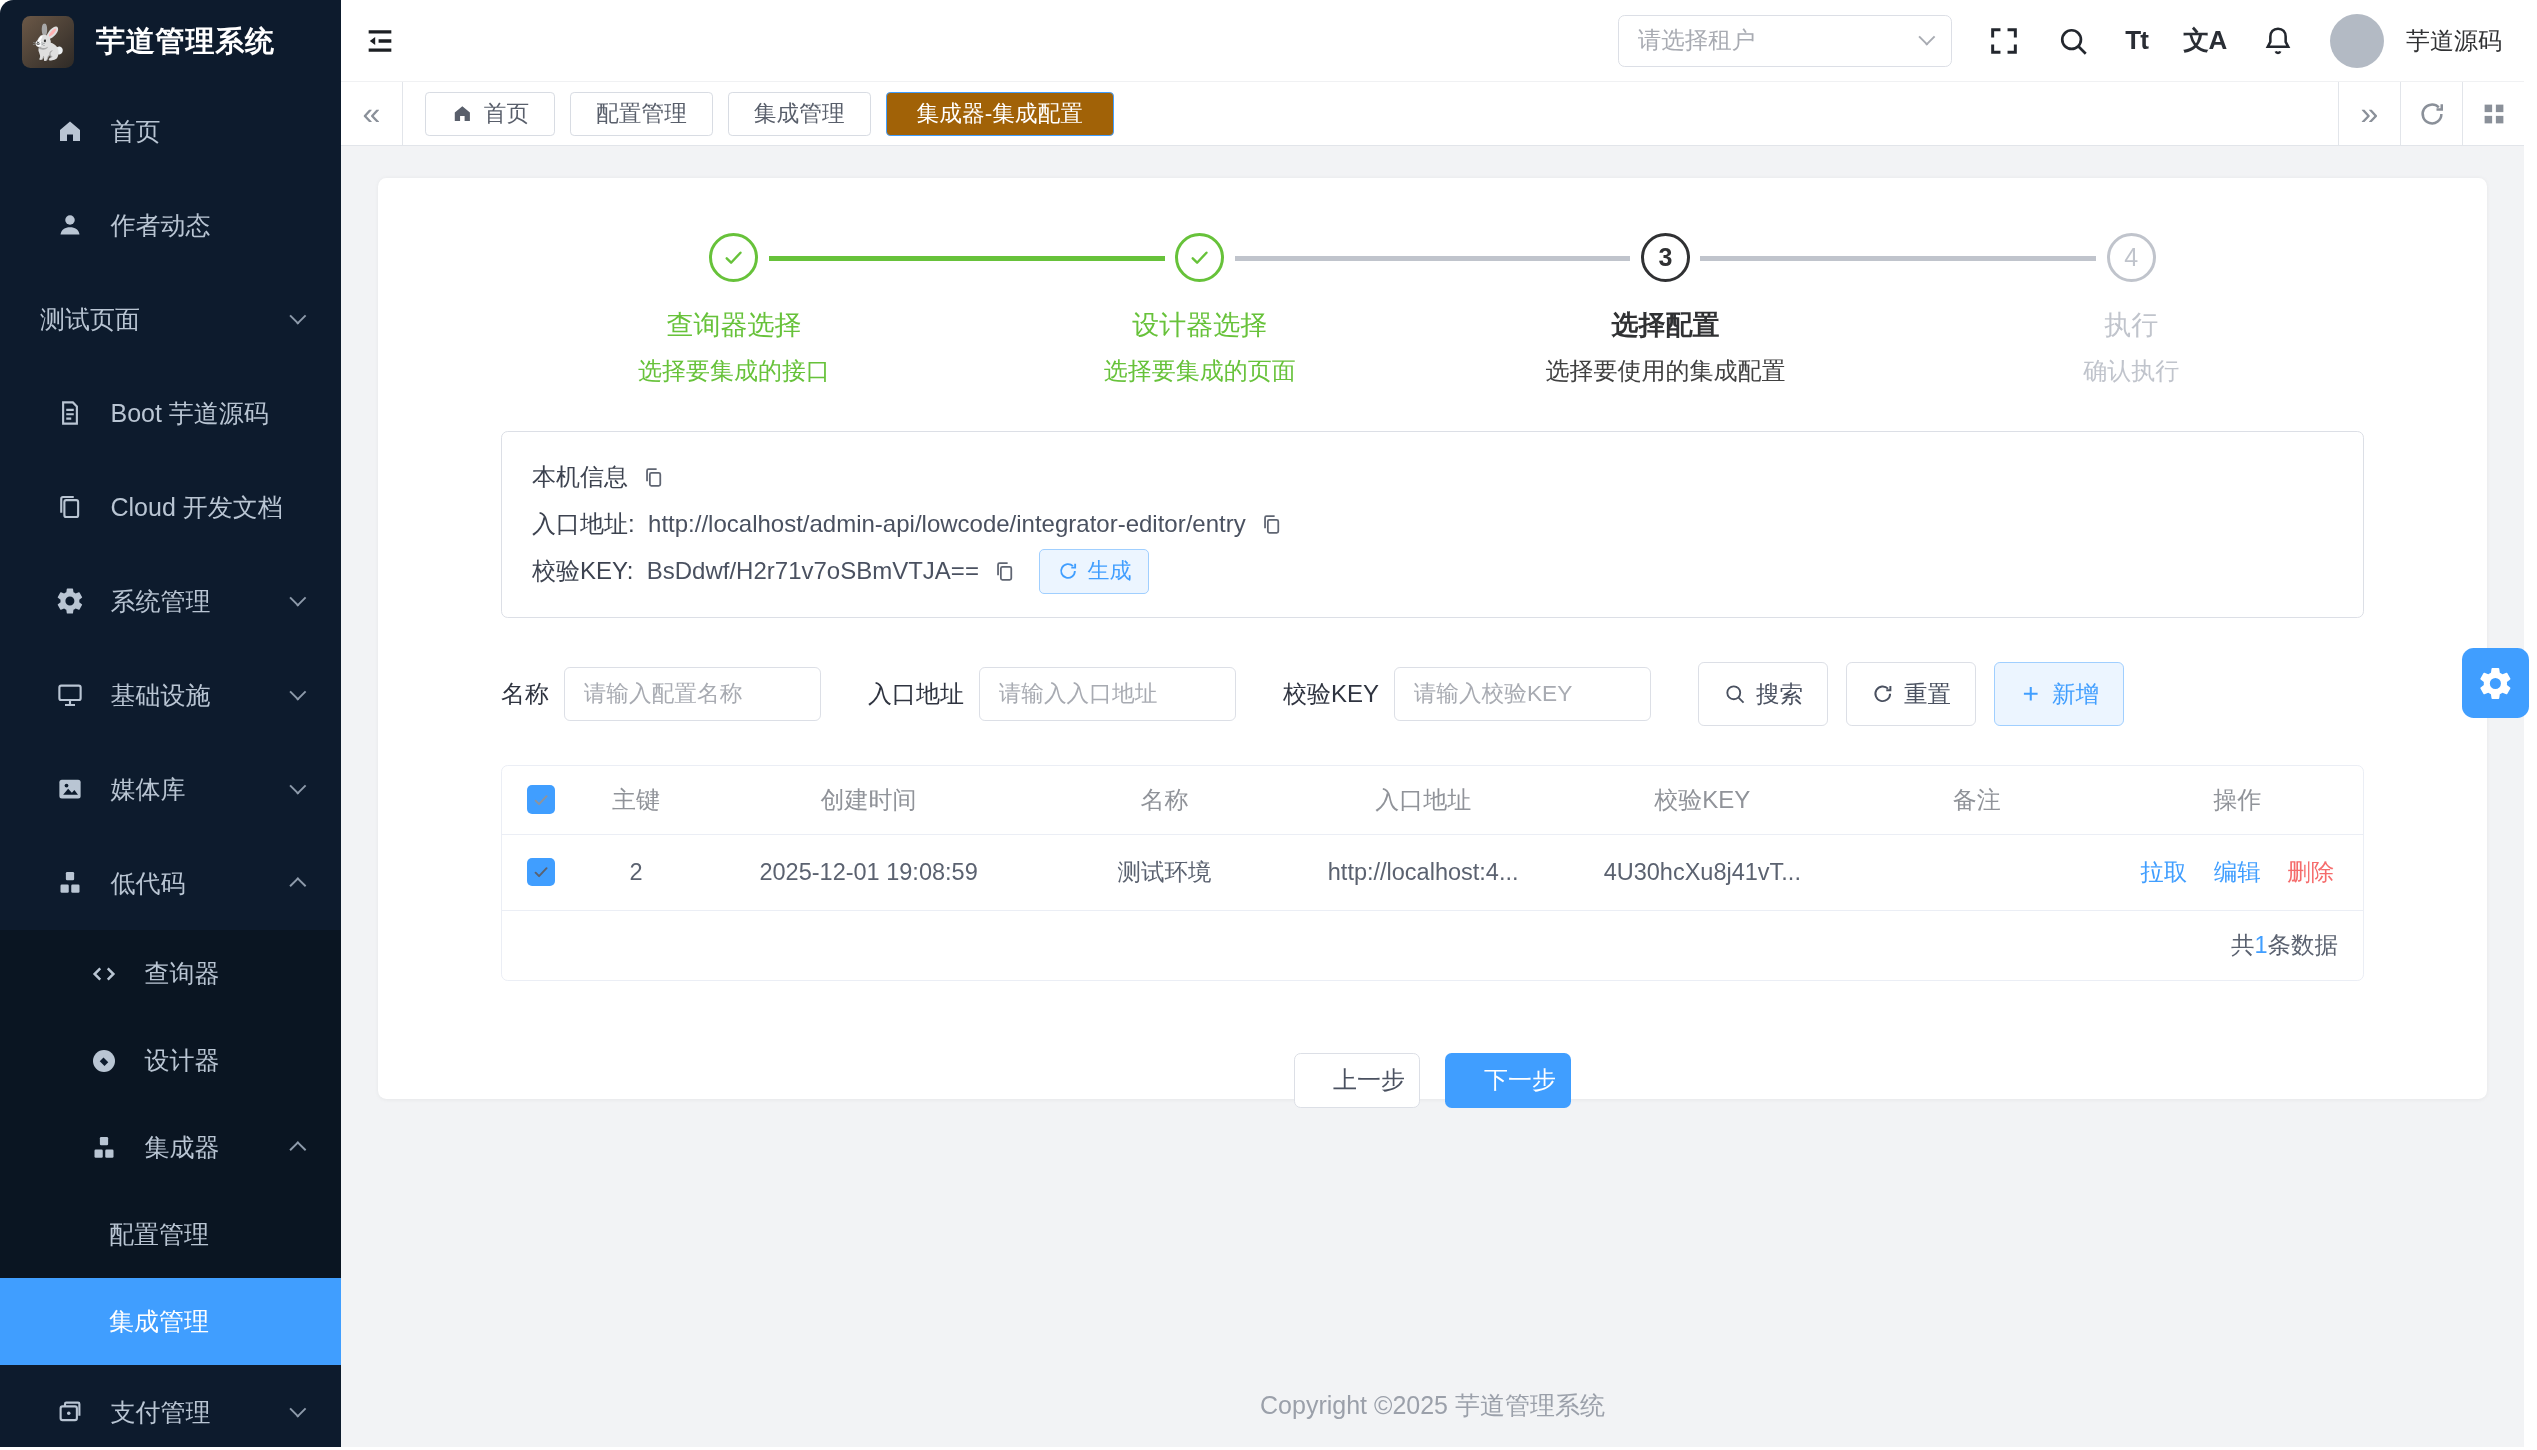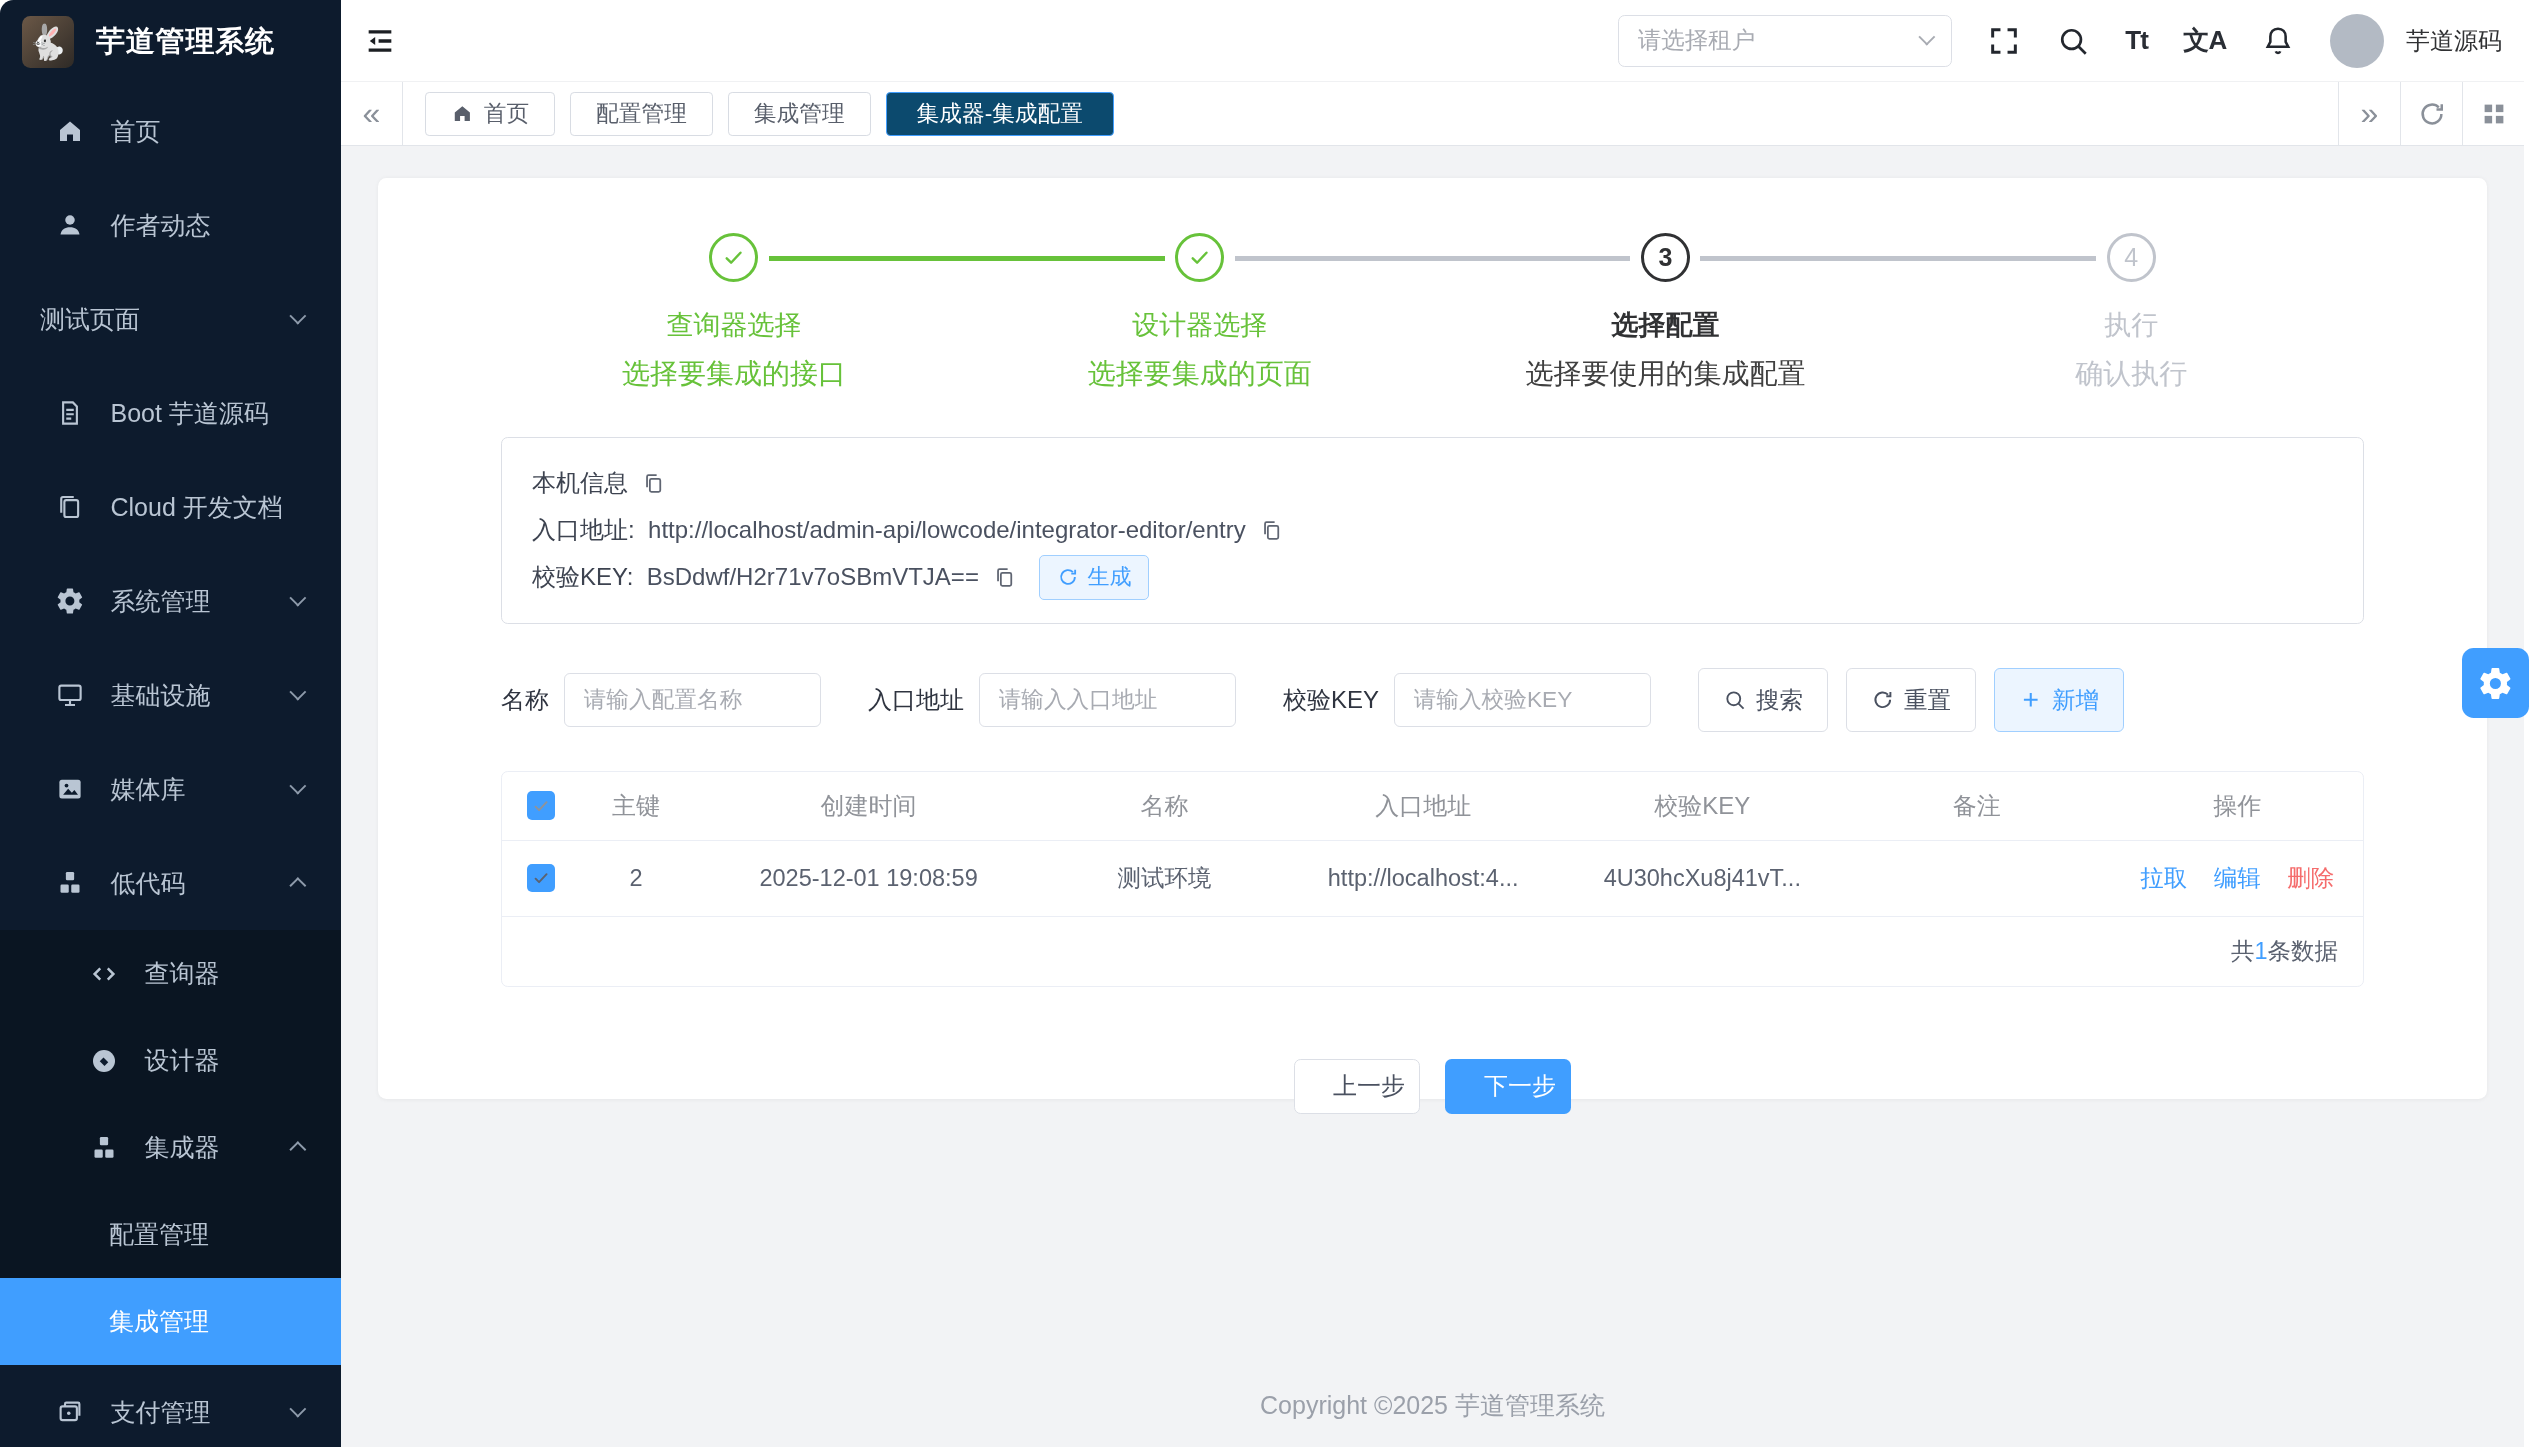--- a/index.html
+++ b/index.html
@@ -45,42 +45,42 @@
   .uname { font-size:24px; color:#303133; margin-left:-13.4px;}
 
   .tabbar { height:65px; background:#fff; border-top:0.8px solid #f0f1f3; border-bottom:0.8px solid #e2e5ea;
     display:flex; align-items:stretch;}
   .tb-cell { width:62px; display:flex; align-items:center; justify-content:center; color:#8a9099; font-size:32px;
     border-right:0.8px solid #e2e5ea; cursor:pointer;}
   .tb-cell.rb { border-right:none; border-left:0.8px solid #e2e5ea; }
   .tabs { display:flex; align-items:center; gap:15px; padding:0 22px; flex:1;}
   .tab { height:44px; padding:0 25px; border:0.8px solid #d8dce3; border-radius:4.2px; display:flex; align-items:center;
     gap:10px; font-size:22.7px; color:#595f6b; background:#fff; cursor:pointer; white-space:nowrap;}
-  .tab.active { background:#0c4a6e; border-color:#409eff; color:#fff; padding:0 30px;align-items:center;}
+  .tab.active { background:#a16207; border-color:#409eff; color:#fff; padding:0 30px;align-items:center;}
 
   .content { position:absolute; top:146px; left:0; right:0; bottom:0; background:#f2f3f5; }
   .card { margin:32px 37px 0; background:#fff; border-radius:8.4px; height:921px;
     box-shadow:0 0.8px 4.2px rgba(0,0,0,.05); padding:0 123px; position:relative;}
 
   
   .steps { display:flex; padding-top:55px; }
   .step { flex:1; text-align:center; position:relative; }
   .step-circle { width:49px; height:49px; border-radius:50%; margin:0 auto; background:#fff;
     display:flex; align-items:center; justify-content:center; font-size:25px; position:relative; z-index:2;}
   .step.done .step-circle { border:3.4px solid #67c23a; color:#67c23a; }
   .step.active .step-circle { border:3.4px solid #303133; color:#303133; font-weight:bold;}
   .step.pending .step-circle { border:3.4px solid #c0c4cc; color:#c0c4cc; }
   .step:not(:last-child)::after { content:""; position:absolute; top:22.7px; left:calc(50% + 35px);
     width:calc(100% - 70px); height:5px; background:#c0c4cc; z-index:1;}
   .step.line-green:not(:last-child)::after { background:#67c23a; }
   .step-title { margin-top:25px; font-size:27px; }
   .step.done .step-title { color:#67c23a; }
   .step.active .step-title { color:#303133; font-weight:bold; }
   .step.pending .step-title { color:#c0c4cc; }
-  .step-sub { margin-top:11.7px; font-size:28px; }
+  .step-sub { margin-top:11.7px; font-size:24px; }
   .step.done .step-sub { color:#67c23a; }
   .step.active .step-sub { color:#404040; }
   .step.pending .step-sub { color:#c0c4cc; }
 
   
   .hostbox { border:0.8px solid #dcdfe6; border-radius:6.7px; margin-top:44px; padding:22px 30px; font-size:24px; color:#3d4350;}
   .hline { display:flex; align-items:center; gap:13.4px; min-height:47px; }
   .hline .val { color:#4a5160; }
   .copy { color:#5f6572; display:flex; cursor:pointer; }
   .btn-gen { margin-left:8.4px; display:flex; align-items:center; gap:8.4px; background:#ecf5ff;

